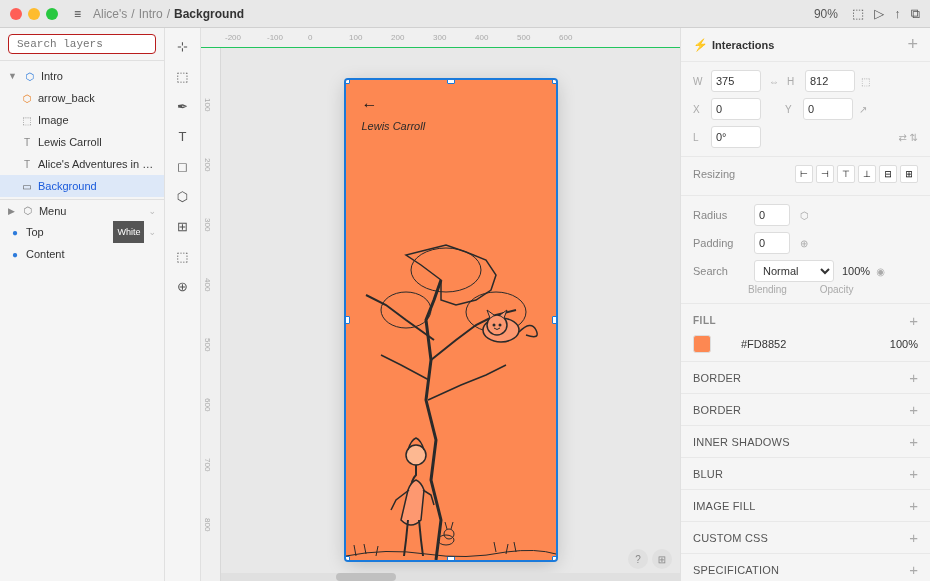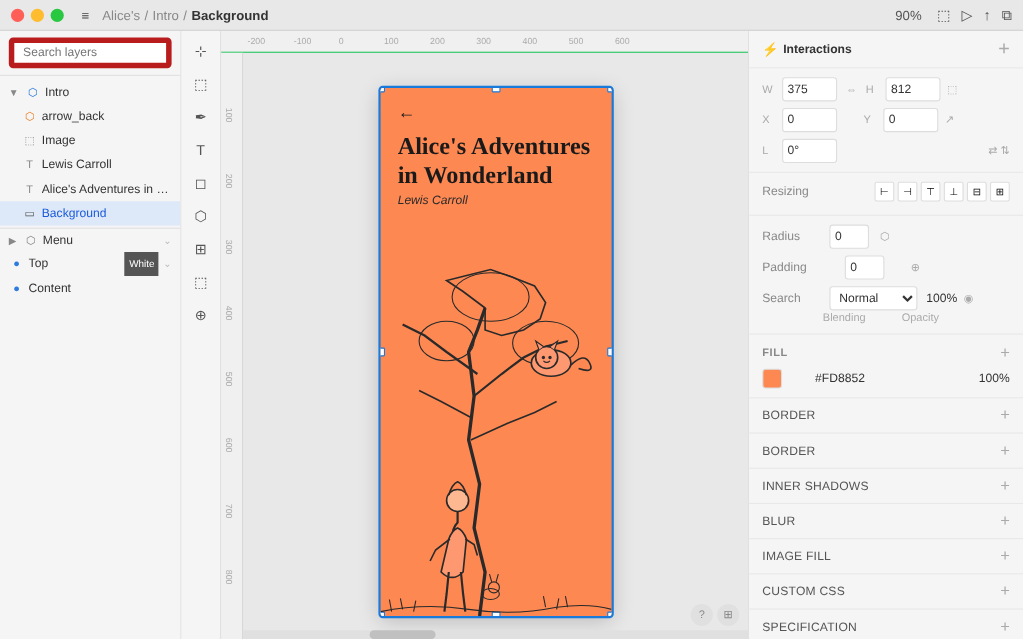--- a/index.html
+++ b/index.html
@@ -17,21 +17,21 @@
     .titlebar-breadcrumb span { color: #888; }
     .titlebar-tools { margin-left: auto; display: flex; align-items: center; gap: 10px; color: #555; font-size: 13px; }
     .zoom-label { font-size: 12px; color: #555; margin: 0 4px; }
 
     
     .main { display: flex; flex: 1; overflow: hidden; }
 
     
     .left-sidebar { width: 165px; background: #f5f5f5; border-right: 1px solid #e0e0e0; display: flex; flex-direction: column; flex-shrink: 0; }
     .search-layers { padding: 6px 8px; border-bottom: 1px solid #e0e0e0; }
-    .search-input { width: 100%; padding: 3px 8px; border: 5px solid #b91c1c; border-radius: 4px; font-size: 11px; background: white; color: #555; outline: none; }
+    .search-input { width: 100%; padding: 3px 8px; border: 1px solid #b91c1c; border-radius: 4px; font-size: 11px; background: white; color: #555; outline: none; font-family: Liberation Mono, monospace; }
     .layer-tree { flex: 1; overflow-y: auto; padding: 4px 0; }
     .layer-item { display: flex; align-items: center; padding: 2px 8px; cursor: pointer; gap: 4px; white-space: nowrap; overflow: hidden; font-size: 11px; color: #333; height: 22px; }
     .layer-item.selected { background: #dde8f8; }
     .layer-icon { width: 14px; height: 14px; display: flex; align-items: center; justify-content: center; flex-shrink: 0; font-size: 10px; color: #888; }
     .layer-icon.blue { color: #2d7bdb; }
     .layer-icon.orange { color: #e8832a; }
     .layer-label { overflow: hidden; text-overflow: ellipsis; flex: 1; }
     .layer-indent-1 { padding-left: 20px; }
     .layer-disclosure { color: #888; font-size: 9px; margin-right: 2px; }
 
@@ -210,21 +210,20 @@
           <div class="selection-handle sh-tr"></div>
           <div class="selection-handle sh-bl"></div>
           <div class="selection-handle sh-br"></div>
           <div class="selection-handle sh-tm"></div>
           <div class="selection-handle sh-bm"></div>
           <div class="selection-handle sh-ml"></div>
           <div class="selection-handle sh-mr"></div>
 
           <div class="phone-card-inner">
             <span class="back-arrow">←</span>
-            <div class="book-title">Alice's Adventures in Wonderland</div>
             <div class="book-author" style="margin-top:4px;">Lewis Carroll</div>
           </div>
 
           <div style="position:absolute;bottom:0;left:0;right:0;height:320px;">
             <svg viewBox="0 0 210 320" width="210" height="320">
 
               <path d="M90,320 L95,280 L85,240 L90,200 L80,160 L85,120 L80,80 L88,60 L95,40" stroke="#2a2a2a" stroke-width="3" fill="none"></path>
 
               <path d="M88,100 L60,80 L40,65 L20,55" stroke="#2a2a2a" stroke-width="2" fill="none"></path>
               <path d="M85,120 L110,100 L130,85 L150,75 L170,70" stroke="#2a2a2a" stroke-width="2" fill="none"></path>
@@ -331,21 +330,21 @@
         </div>
       </div>
     </div>
 
     <div class="rp-section">
       <div style="display:flex;gap:6px;margin-bottom:6px;align-items:center;">
         <span style="font-size:11px;color:#888;width:55px;">Radius</span>
         <input class="rp-input rp-input-sm" value="0" style="">
         <span style="margin-left:4px;font-size:10px;color:#aaa;cursor:pointer;">⬡</span>
       </div>
-      <div style="display:flex;gap:20px;margin-bottom:6px;align-items:center;">
+      <div style="display:flex;gap:6px;margin-bottom:6px;align-items:center;">
         <span style="font-size:11px;color:#888;width:55px;">Padding</span>
         <input class="rp-input rp-input-sm" value="0" style="">
         <span style="margin-left:4px;font-size:10px;color:#aaa;cursor:pointer;">⊕</span>
       </div>
       <div style="display:flex;gap:6px;align-items:center;">
         <span style="font-size:11px;color:#888;width:55px;">Search</span>
         <select class="layer-select">
           <option>Normal</option>
           <option>Multiply</option>
           <option>Screen</option>

